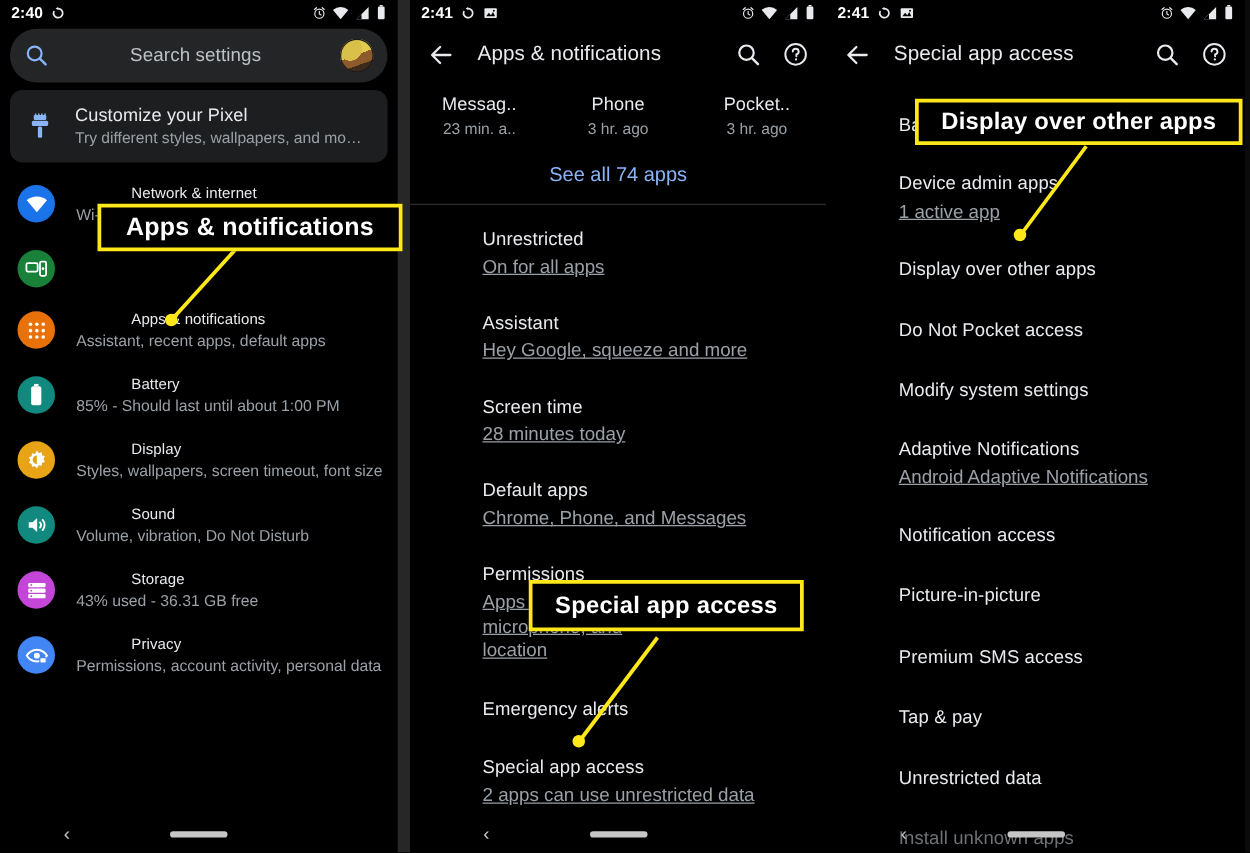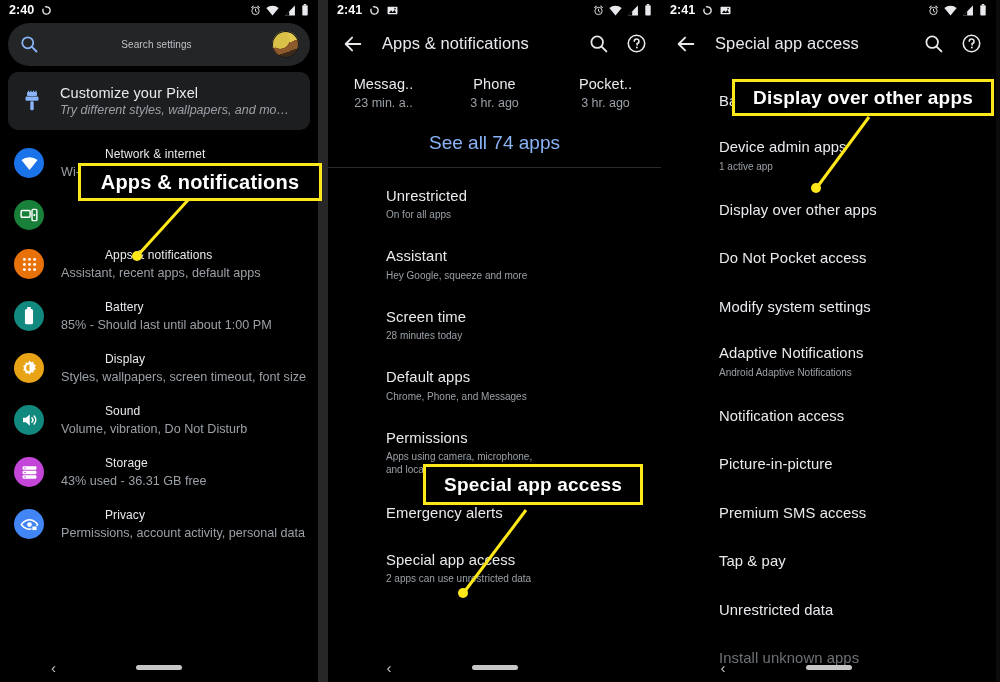--- a/index.html
+++ b/index.html
@@ -54,21 +54,21 @@
     display: flex;
     align-items: center;
     padding: 0 11px;
     position: relative;
   }
   .searchbar .s-icon { width: 22px; height: 22px; flex: none; }
   .searchbar .s-text {
     flex: 1;
     text-align: center;
     color: #bdc1c6;
-    font-size: 10px;
+    font-size: 15px;
     letter-spacing: .1px;
   }
   .avatar {
     width: 27px; height: 27px; border-radius: 50%;
     flex: none;
     background:
       radial-gradient(circle at 30% 30%, #d8c049 0 35%, transparent 36%),
       linear-gradient(160deg, #2b2a26 0 18%, #e2c94f 18% 48%, #8d5a2b 48% 72%, #3d2a1b 72% 100%);
     box-shadow: inset 0 0 0 1px #1a1a1a;
   }
@@ -84,21 +84,20 @@
     gap: 16px;
     height: 58px;
   }
   .customize-card .cc-icon { width: 24px; height: 24px; flex: none; }
   .cc-text { min-width: 0; }
   .cc-title { color: #e8eaed; font-size: 14.5px; letter-spacing: .1px; }
   .cc-sub {
     color: #9aa0a6; font-size: 12.5px; margin-top: 2px;
     white-space: nowrap; overflow: hidden; text-overflow: ellipsis;
     max-width: 250px;
-    font-style: italic;
   }
 
   
   .settings-list { padding-top: 8px; }
   .srow {
     display: flex;
     align-items: flex-start;
     padding: 9px 12px 9px 14px;
     gap: 17px;
   }
@@ -140,30 +139,30 @@
     padding: 9px 0 0 0;
   }
   .recent { flex: 1; text-align: center; }
   .recent .r-name {
     color: #e8eaed; font-size: 14.5px; font-weight: 500; letter-spacing: .1px;
   }
   .recent .r-time { color: #9aa0a6; font-size: 12.5px; margin-top: 4px; }
   .see-all {
     text-align: center;
     color: #8ab4f8;
-    font-size: 19px;
+    font-size: 16px;
     padding: 22px 0 13px 0;
   }
   .divider { height: 1px; background: #2b2c2e; margin: 0; }
 
   
   .plist { padding-top: 6px; }
   .prow { padding: 13px 0 13px 58px; }
   .prow .ptitle { color: #e8eaed; font-size: 14.8px; letter-spacing: .1px; line-height: 1.25; }
-  .prow .psub { color: #9aa0a6; font-size: 10px; margin-top: 3px; line-height: 1.3; }
+  .prow .psub { color: #9aa0a6; font-size: 15px; margin-top: 3px; line-height: 1.3; text-decoration: underline; }
   .prow.tight { padding-top: 15px; padding-bottom: 15px; }
 
   
   .navbar {
     position: absolute;
     left: 0; right: 0; bottom: 0;
     height: 30px;
     display: flex;
     align-items: center;
     justify-content: center;

